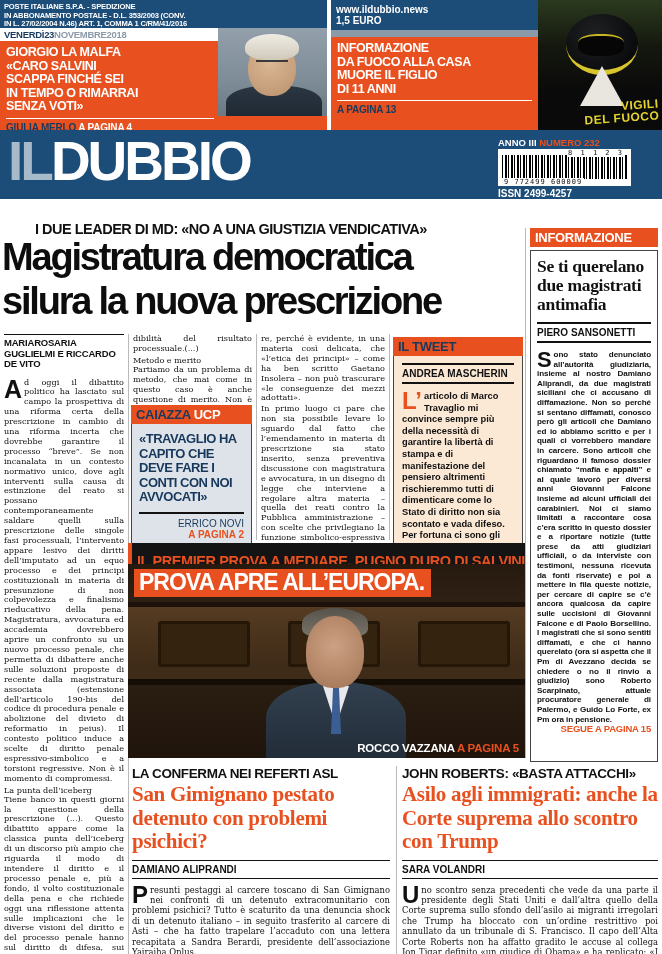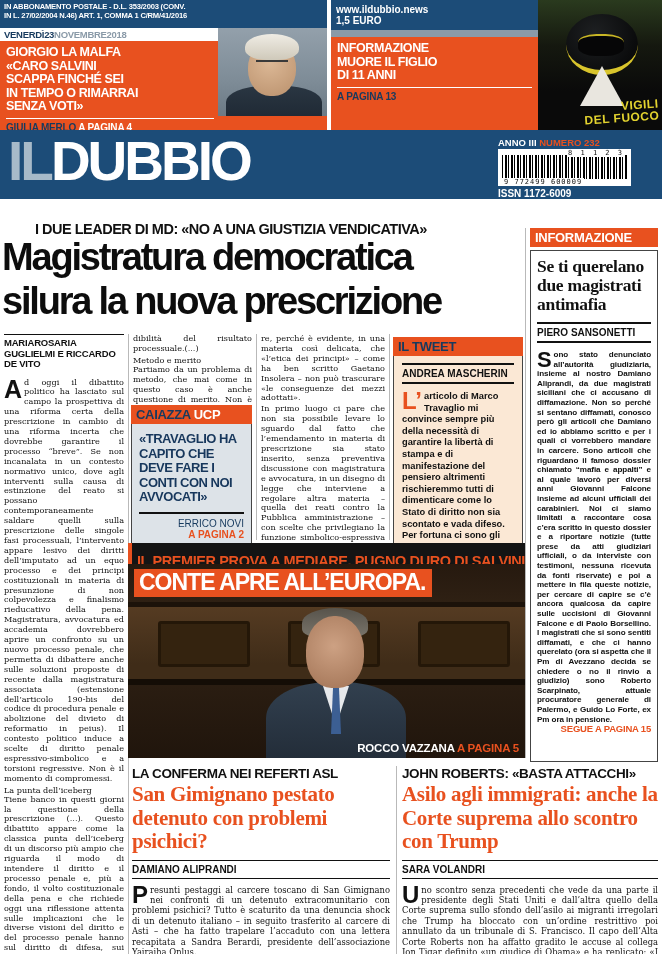--- a/index.html
+++ b/index.html
@@ -96,20 +96,21 @@
   .conte-tie{position:absolute;left:203px;top:124px;width:10px;height:46px;background:#3c5f93;
      clip-path:polygon(20% 0,80% 0,100% 100%,0 100%);}
 </style>
 </head>
 <body>
 
 <div class="page">
 
   <div class="abs navy-bg" style="left:0;top:0;width:327px;height:28px;">
     <div class="postal">
+      <div>POSTE ITALIANE S.P.A. - SPEDIZIONE</div>
       <div>IN ABBONAMENTO POSTALE - D.L. 353/2003 (CONV.</div>
       <div>IN L. 27/02/2004 N.46) ART. 1, COMMA 1 C/RM/41/2016</div>
     </div>
   </div>
   <div class="abs datebar" style="left:0;top:28px;width:212px;">
     <span class="navy">VENERDÌ</span><span class="navy">23</span><span class="date-gray">NOVEMBRE</span><span class="date-gray">2018</span>
   </div>
   <div class="abs orange-bg" style="left:0;top:41px;width:327px;height:89px;">
     <div style="padding:5px 6px 0 6px;width:208px;">
       <div class="tl-head">GIORGIO LA MALFA</div>
@@ -131,20 +132,21 @@
   <div class="abs navy-bg" style="left:331px;top:0;width:207px;height:30px;">
     <div class="urlbar">
       <div>www.ildubbio.news</div>
       <div>1,5 EURO</div>
     </div>
   </div>
   <div class="abs" style="left:331px;top:30px;width:207px;height:7px;background:#8a9aa8;"></div>
   <div class="abs orange-bg" style="left:331px;top:37px;width:207px;height:93px;">
     <div style="padding:5px 6px 0 6px;">
       <div class="tl-head">INFORMAZIONE</div>
+      <div class="tl-head">DA FUOCO ALLA CASA</div>
       <div class="tl-head">MUORE IL FIGLIO</div>
       <div class="tl-head">DI 11 ANNI</div>
       <hr class="hrule-w">
       <div class="tl-byline navy">A PAGINA 13</div>
     </div>
   </div>
   <div class="abs fireman" style="left:538px;top:0;width:124px;height:130px;">
     <div class="fm-helmet"></div>
     <div class="fm-visor"></div>
     <div class="fm-collar"></div>
@@ -160,21 +162,21 @@
     </div>
     <div class="abs annoline" style="left:498px;top:7px;width:160px;">
       <span class="white">ANNO III</span>
       <span style="color:#e8511f;">NUMERO 232</span>
     </div>
     <div class="abs barcode-box" style="left:498px;top:19px;">
       <div class="bars"></div>
       <div class="bc-top">8 1 1 2 3</div>
       <div class="bc-bot">9 772499 600009</div>
     </div>
-    <div class="abs issn" style="left:498px;top:58px;">ISSN 1172-6009</div>
+    <div class="abs issn" style="left:498px;top:58px;">ISSN 2499-4257</div>
   </div>
 
   <div class="abs lead-kicker" style="left:4px;top:221px;">I DUE LEADER DI MD: «NO A UNA GIUSTIZIA VENDICATIVA»</div>
   <div class="abs lead-head" style="left:2px;top:235px;width:530px;">
     <div>Magistratura democratica</div>
     <div>silura la nuova prescrizione</div>
   </div>
 
   <div class="vrule" style="left:128px;top:334px;height:620px;"></div>
   <div class="vrule" style="left:256px;top:334px;height:206px;"></div>
@@ -243,21 +245,21 @@
       <div class="plate" style="left:30px;"></div>
       <div class="plate" style="left:160px;"></div>
       <div class="plate" style="left:290px;"></div>
     </div>
     <div class="conte-suit"></div>
     <div class="conte-shirt"></div>
     <div class="conte-tie"></div>
     <div class="conte-hair"></div>
     <div class="conte-head"></div>
     <div class="abs photo-head" style="left:6px;top:5px;">
-      <span>CONTE APRE ALL’EUROPA.</span><br>
+      <span>PROVA APRE ALL’EUROPA.</span><br>
     </div>
     <div class="abs photo-credit" style="right:6px;bottom:4px;">
       <span>ROCCO VAZZANA</span>
       <span class="orange">A PAGINA 5</span>
     </div>
   </div>
 
   <div class="abs" style="left:132px;top:766px;width:258px;height:188px;overflow:hidden;">
     <div class="b-kicker">LA CONFERMA NEI REFERTI ASL</div>
     <div class="b-head" style="margin-top:2px;">San Gimignano pestato detenuto con problemi psichici?</div>

